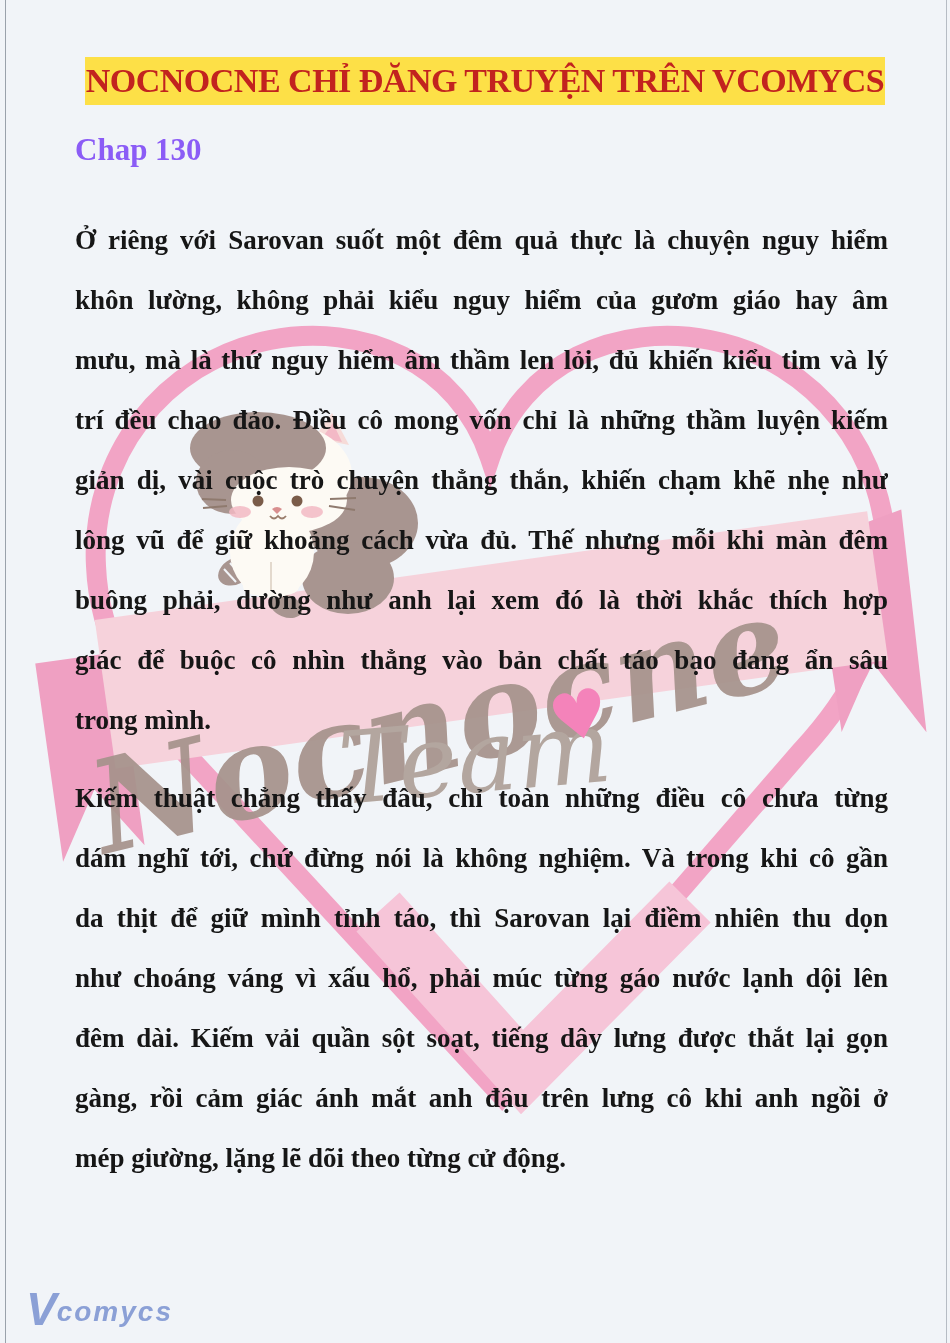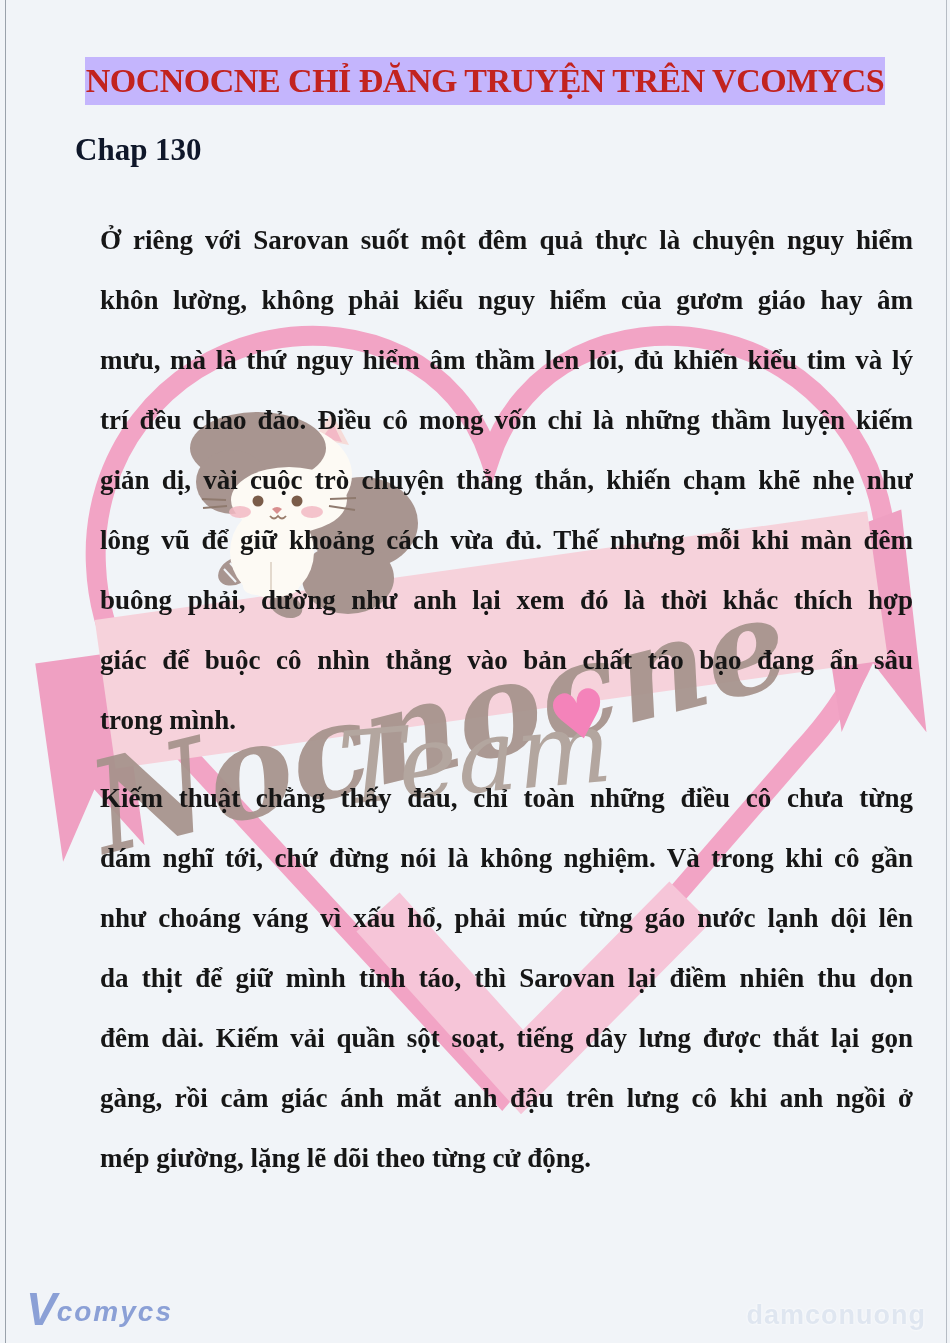--- a/index.html
+++ b/index.html
@@ -9,37 +9,36 @@
     background:#f1f4f8;
     overflow:hidden;
     font-family:"Liberation Serif", serif;
   }
   .edge{position:absolute;top:0;bottom:0;width:1px;background:#9aa2ab;z-index:5;}
   .edge-l{left:5px;}
   .edge-r{right:3px;background:#b6bcc4;}
 
   .title-band{
     position:absolute;left:85px;top:57px;width:800px;height:48px;
-    background:#c4b5fd;
+    background:#fde047;
     display:flex;align-items:center;justify-content:center;
     z-index:3;
   }
   .title-band .t{
     font-size:34px;font-weight:bold;color:#c2231f;
     letter-spacing:-0.5px;white-space:nowrap;
   }
   .chap{
     position:absolute;left:75px;top:132px;
-    font-size:31px;font-weight:bold;color:#0f172a;z-index:3;
+    font-size:31px;font-weight:bold;color:#8b5cf6;z-index:3;
   }
 
   .content{
     position:absolute;left:75px;top:210px;width:813px;z-index:3;
     color:#161616;
-    margin-left:25px;
   }
   .para{margin:0 0 18px 0;}
   .line{
     font-size:27px;font-weight:bold;
     height:60px;line-height:60px;
     text-align:justify;text-align-last:justify;
     overflow:hidden;
   }
   .line.last{text-align-last:left;}
 
@@ -131,26 +130,25 @@
         <div class="line">trí đều chao đảo. Điều cô mong vốn chỉ là những thầm luyện kiếm</div>
         <div class="line">giản dị, vài cuộc trò chuyện thẳng thắn, khiến chạm khẽ nhẹ như</div>
         <div class="line">lông vũ để giữ khoảng cách vừa đủ. Thế nhưng mỗi khi màn đêm</div>
         <div class="line">buông phải, dường như anh lại xem đó là thời khắc thích hợp</div>
         <div class="line">giác để buộc cô nhìn thẳng vào bản chất táo bạo đang ẩn sâu</div>
         <div class="line last">trong mình.</div>
       </div>
       <div class="para">
         <div class="line">Kiếm thuật chẳng thấy đâu, chỉ toàn những điều cô chưa từng</div>
         <div class="line">dám nghĩ tới, chứ đừng nói là không nghiệm. Và trong khi cô gần</div>
+        <div class="line">da thịt để giữ mình tỉnh táo, thì Sarovan lại điềm nhiên thu dọn</div>
         <div class="line">như choáng váng vì xấu hổ, phải múc từng gáo nước lạnh dội lên</div>
-        <div class="line">da thịt để giữ mình tỉnh táo, thì Sarovan lại điềm nhiên thu dọn</div>
         <div class="line">đêm dài. Kiếm vải quần sột soạt, tiếng dây lưng được thắt lại gọn</div>
         <div class="line">gàng, rồi cảm giác ánh mắt anh đậu trên lưng cô khi anh ngồi ở</div>
         <div class="line last">mép giường, lặng lẽ dõi theo từng cử động.</div>
       </div>
     </div>
 
   <div class="footer-logo">
     <span class="lv">V</span><span class="lr">comycs</span>
   </div>
-  <div class="credit">damconuong</div>
 
 </div>
 
 </body></html>

